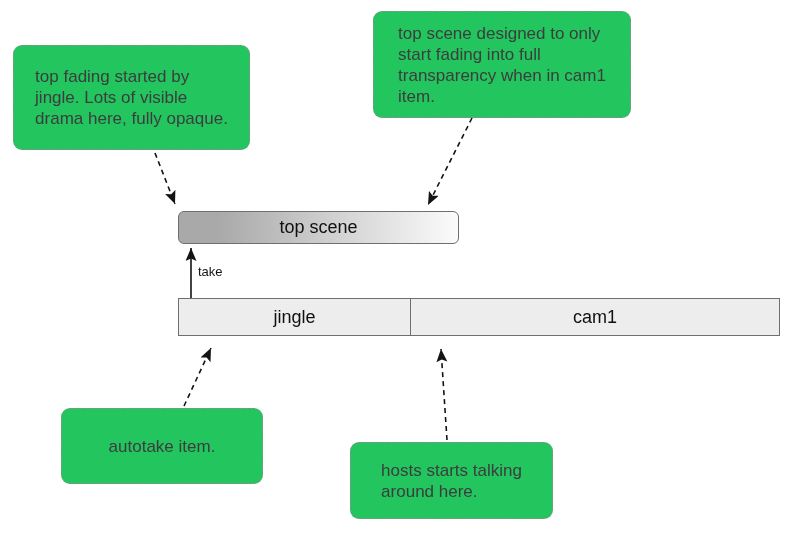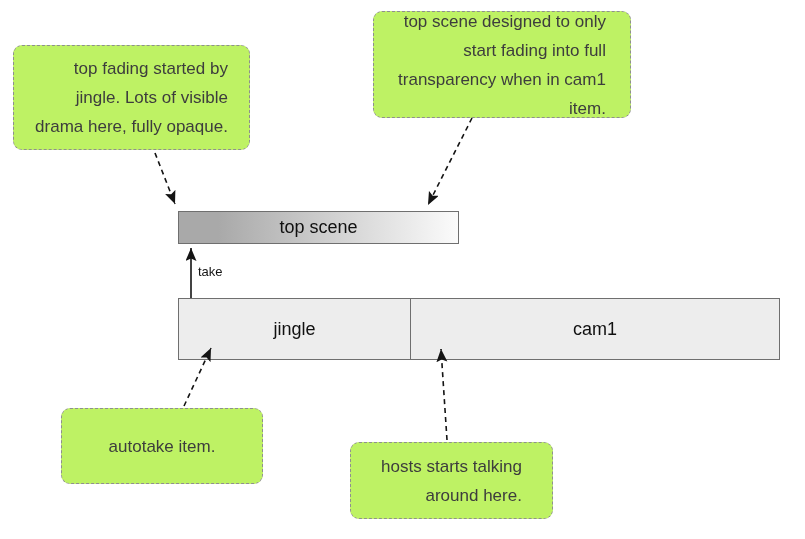--- a/index.html
+++ b/index.html
@@ -18,48 +18,49 @@
     width:805px;height:539px;
     background:#fff;
     font-family:"Liberation Sans", sans-serif;
     overflow:hidden;
   }
   .callout{
     position:absolute;
     border:1.5px dashed var(--callout-border);
     border-radius:9px;
     display:flex;align-items:center;justify-content:center;
-    text-align:right;
+    text-align:left;
     color:var(--callout-text);
-    font-size:17px;line-height:29px;
+    font-size:17px;line-height:21px;
     white-space:pre-line;
     box-sizing:border-box;
     padding:4px 8px;
-    background:#bef264;
+    background:#22c55e;
   }
   #callout-top-left   {left:13px;  top:45px;  width:237px; height:105px;}
   #callout-top-right  {left:373px; top:11px;  width:258px; height:107px;}
   #callout-bottom-left{left:61px;  top:408px; width:202px; height:76px;}
   #callout-bottom-right{left:350px;top:442px; width:203px; height:77px;}
 
   .bar{
     position:absolute;
     box-sizing:border-box;
     border:1.5px solid var(--bar-border);
     display:flex;align-items:center;justify-content:center;
     color:var(--bar-label);
     font-size:18px;
   }
   #top-scene-bar{
     left:178px; top:211px; width:281px; height:33px;
     background:linear-gradient(to right, var(--top-bar-gradient-start) 0%, var(--top-bar-gradient-start) 14%, var(--top-bar-gradient-end) 100%);
+    border-radius:6px;
   }
   #bottom-bar{
     position:absolute;
-    left:178px; top:298px; width:602px; height:62px;
+    left:178px; top:298px; width:602px; height:38px;
     box-sizing:border-box;
     border:1.5px solid var(--bar-border);
     background:var(--bar-fill);
     display:flex;
   }
   .segment{
     display:flex;align-items:center;justify-content:center;
     color:var(--bar-label);
     font-size:18px;
     box-sizing:border-box;

